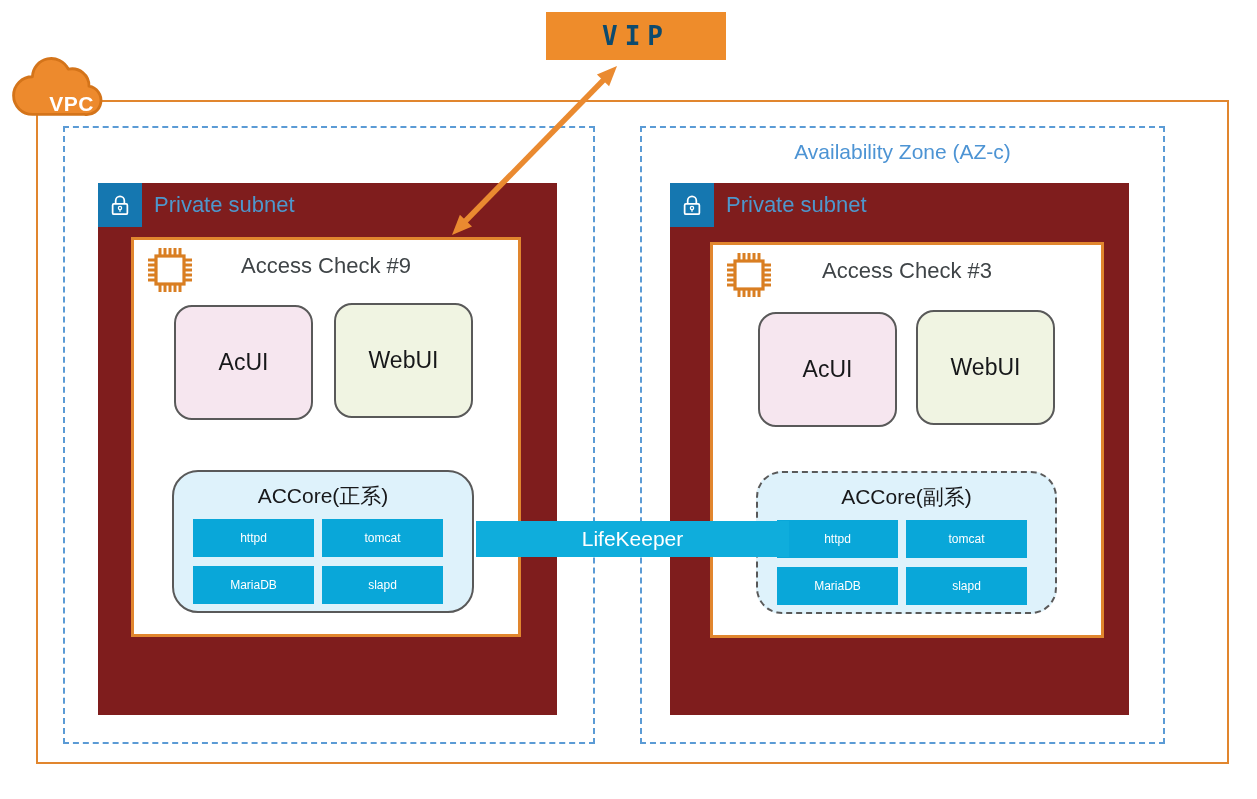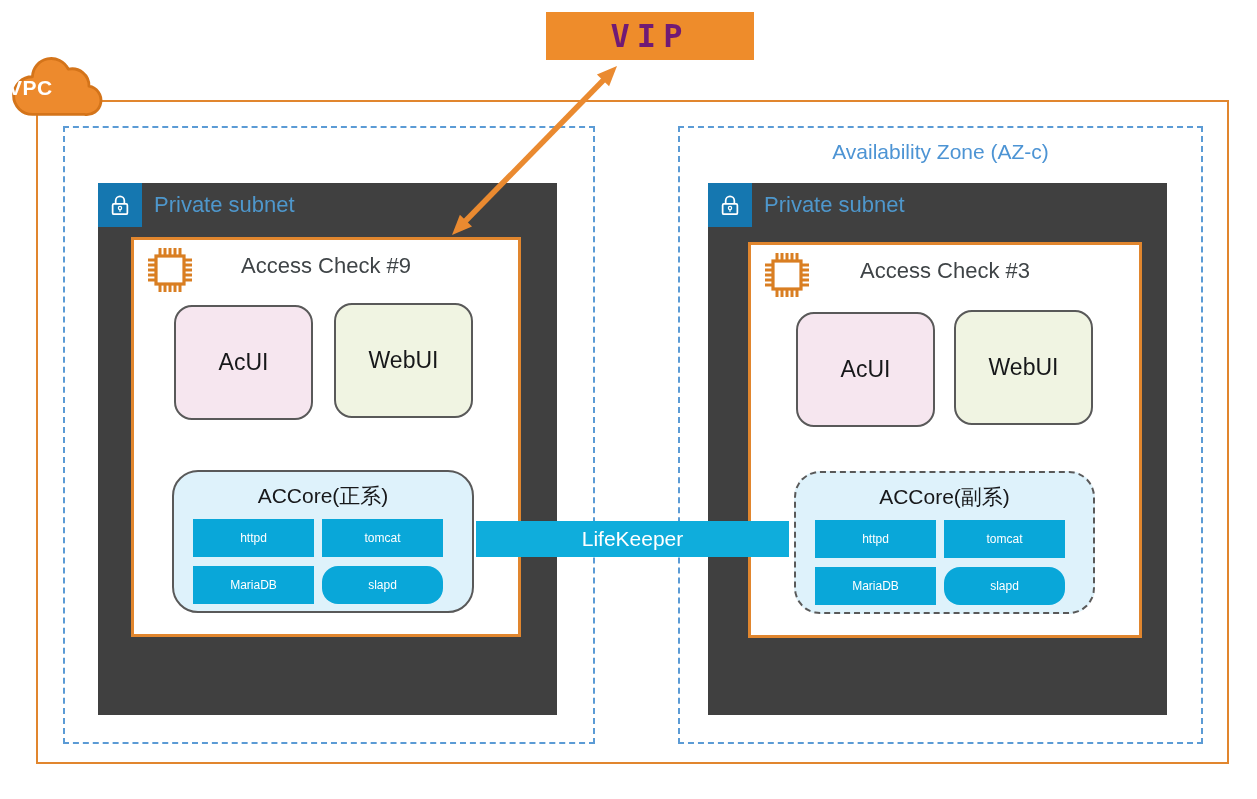--- a/index.html
+++ b/index.html
@@ -18,52 +18,52 @@
     width: 1193px; height: 664px;
     border: 2px solid #E1862E;
     z-index: 1;
   }
   .vpc-cloud {
     position: absolute; left: 8px; top: 56px;
     width: 96px; height: 66px; z-index: 12;
   }
   .vpc-cloud svg { position: absolute; left: 0; top: 0; }
   .vpc-cloud .cloud-label {
-    position: absolute; left: 0; top: 20px; width: 86px;
-    text-align: left; color: #ffffff; font-weight: bold;
+    position: absolute; left: 0; top: 36px; width: 86px;
+    text-align: right; color: #ffffff; font-weight: bold;
     font-size: 21px; letter-spacing: 0.5px;
   }
 
   
   .vip-box {
     position: absolute; left: 546px; top: 12px;
-    width: 208px; height: 48px;
+    width: 180px; height: 48px;
     background: #EE8C2B; z-index: 12;
     display: flex; align-items: center; justify-content: center;
-    color: #701a75; font-family: "DejaVu Sans Mono", monospace;
-    font-weight: bold; font-size: 32px; letter-spacing: 7px;
+    color: #0c4a6e; font-family: "DejaVu Sans Mono", monospace;
+    font-weight: bold; font-size: 26px; letter-spacing: 7px;
   }
   .vip-arrow { position: absolute; left: 438px; top: 52px; z-index: 11; }
 
   
   .az {
     position: absolute; top: 126px; height: 618px;
     border: 2px dashed #5B9BD5; z-index: 2;
   }
   .az-a { left: 63px;  width: 532px; }
-  .az-c { left: 678px; width: 525px; }
+  .az-c { left: 640px; width: 525px; }
   .az-label {
     position: absolute; top: 12px; left: 0; width: 100%;
     text-align: center; color: #4D94D4; font-size: 21px;
   }
 
   
   .subnet {
     position: absolute; top: 55px; width: 459px; height: 532px;
-    background: #404040;
+    background: #7f1d1d;
   }
   .az-a .subnet { left: 33px; }
   .az-c .subnet { left: 28px; }
   .lock-chip {
     position: absolute; left: 0; top: 0; width: 44px; height: 44px;
     background: #1577B0; display: flex; align-items: center; justify-content: center;
   }
   .subnet-label {
     position: absolute; left: 56px; top: 0; height: 44px;
     display: flex; align-items: center;
@@ -109,21 +109,21 @@
     text-align: center; color: #17181a; font-size: 21px;
   }
   .comp {
     position: absolute; width: 121px; height: 38px;
     background: #09A7D9; color: #ffffff; font-size: 12px;
     display: flex; align-items: center; justify-content: center;
   }
   .comp.c1 { left: 19px;  top: 47px; }
   .comp.c2 { left: 148px; top: 47px; }
   .comp.c3 { left: 19px;  top: 94px; }
-  .comp.c4 { left: 148px; top: 94px; border-radius: 16px; }
+  .comp.c4 { left: 148px; top: 94px; }
 
   
   .lk-band {
     position: absolute; left: 476px; top: 521px;
     width: 313px; height: 36px;
     background: #0FADDC; z-index: 10;
     display: flex; align-items: center; justify-content: center;
     color: #ffffff; font-size: 21px;
   }
 </style>

